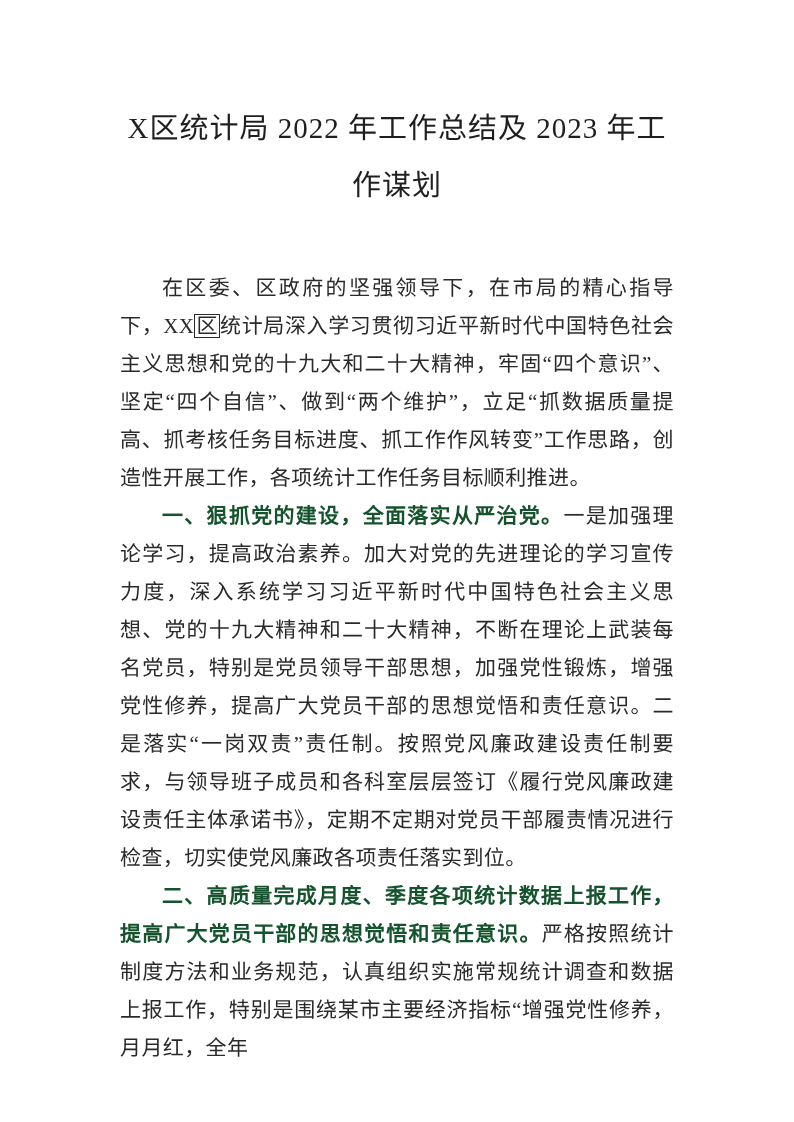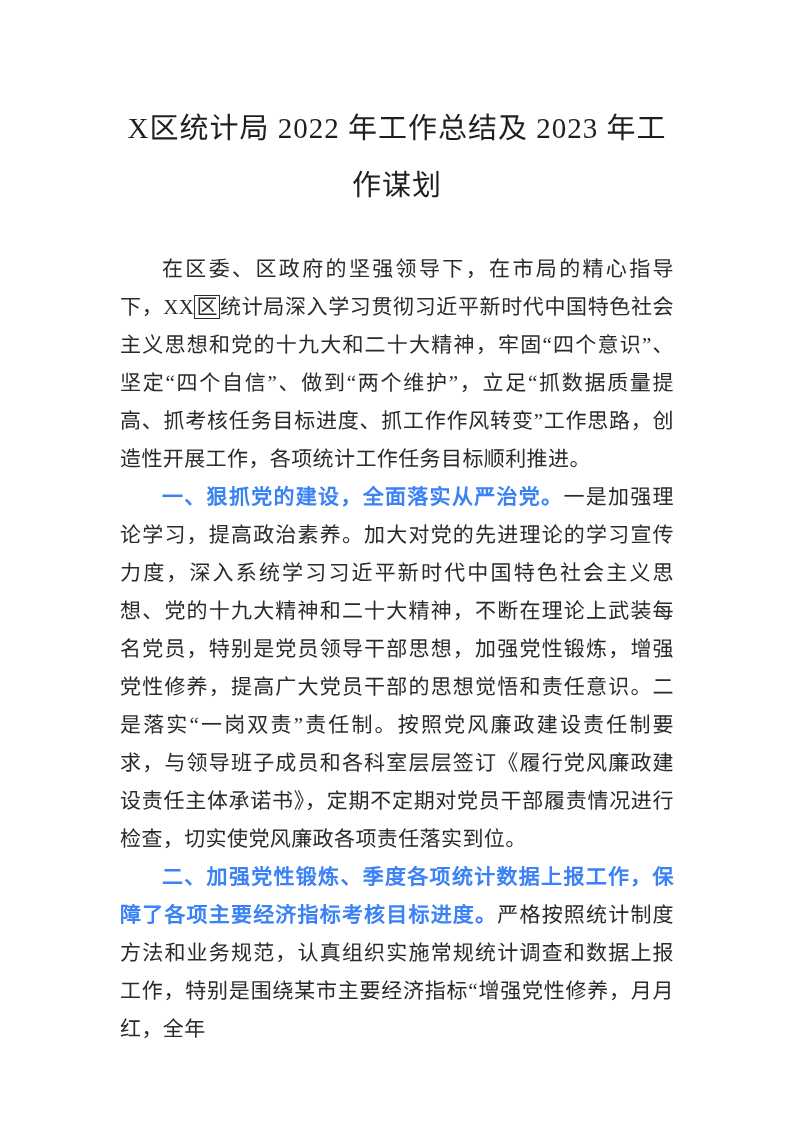--- a/index.html
+++ b/index.html
@@ -22,36 +22,36 @@
     margin: 100px 0 0 0;
     font-family: "Liberation Serif", "DejaVu Serif", serif;
     font-weight: 400;
     font-size: 29px;
     line-height: 57px;
     text-align: center;
     color: #1f1f1f;
     letter-spacing: 1px;
   }
   .doc-body {
-    margin-top: 36px;
+    margin-top: 55px;
   }
   .doc-body p {
     margin: 0;
     font-family: "Liberation Serif", "DejaVu Serif", serif;
     font-size: 21px;
     line-height: 38px;
     text-align: justify;
     text-indent: 2em;
     color: #2a2a2a;
     letter-spacing: 0.4px;
   }
   .heading-bold {
     font-family: "Liberation Sans", "DejaVu Sans", sans-serif;
     font-weight: 700;
-    color: #3b82f6;
+    color: #14532d;
   }
   .boxed-char {
     display: inline-block;
     border: 1.5px solid #2a2a2a;
     line-height: 22px;
     padding: 0 1px;
     text-indent: 0;
   }
 </style>
 </head>
@@ -60,17 +60,17 @@
 <div class="page">
 
   <h1 class="doc-title">X区统计局 2022 年工作总结及 2023 年工作谋划</h1>
 
   <div class="doc-body">
 
     <p><span>在区委、区政府的坚强领导下，在市局的精心指导下，XX</span><span class="boxed-char">区</span><span>统计局深入学习贯彻习近平新时代中国特色社会主义思想和党的十九大和二十大精神，牢固“四个意识”、坚定“四个自信”、做到“两个维护”，立足“抓数据质量提高、抓考核任务目标进度、抓工作作风转变”工作思路，创造性开展工作，各项统计工作任务目标顺利推进。</span></p>
 
     <p><span class="heading-bold">一、狠抓党的建设，全面落实从严治党。</span><span>一是加强理论学习，提高政治素养。加大对党的先进理论的学习宣传力度，深入系统学习习近平新时代中国特色社会主义思想、党的十九大精神和二十大精神，不断在理论上武装每名党员，特别是党员领导干部思想，加强党性锻炼，增强党性修养，提高广大党员干部的思想觉悟和责任意识。二是落实“一岗双责”责任制。按照党风廉政建设责任制要求，与领导班子成员和各科室层层签订《履行党风廉政建设责任主体承诺书》，定期不定期对党员干部履责情况进行检查，切实使党风廉政各项责任落实到位。</span></p>
 
-    <p><span class="heading-bold">二、加强党性锻炼、季度各项统计数据上报工作，保障了各项主要经济指标考核目标进度。</span><span>严格按照统计制度方法和业务规范，认真组织实施常规统计调查和数据上报工作，特别是围绕某市主要经济指标“增强党性修养，月月红，全年</span></p>
+    <p><span class="heading-bold">二、高质量完成月度、季度各项统计数据上报工作，提高广大党员干部的思想觉悟和责任意识。</span><span>严格按照统计制度方法和业务规范，认真组织实施常规统计调查和数据上报工作，特别是围绕某市主要经济指标“增强党性修养，月月红，全年</span></p>
 
   </div>
 
 </div>
 
 </body></html>

